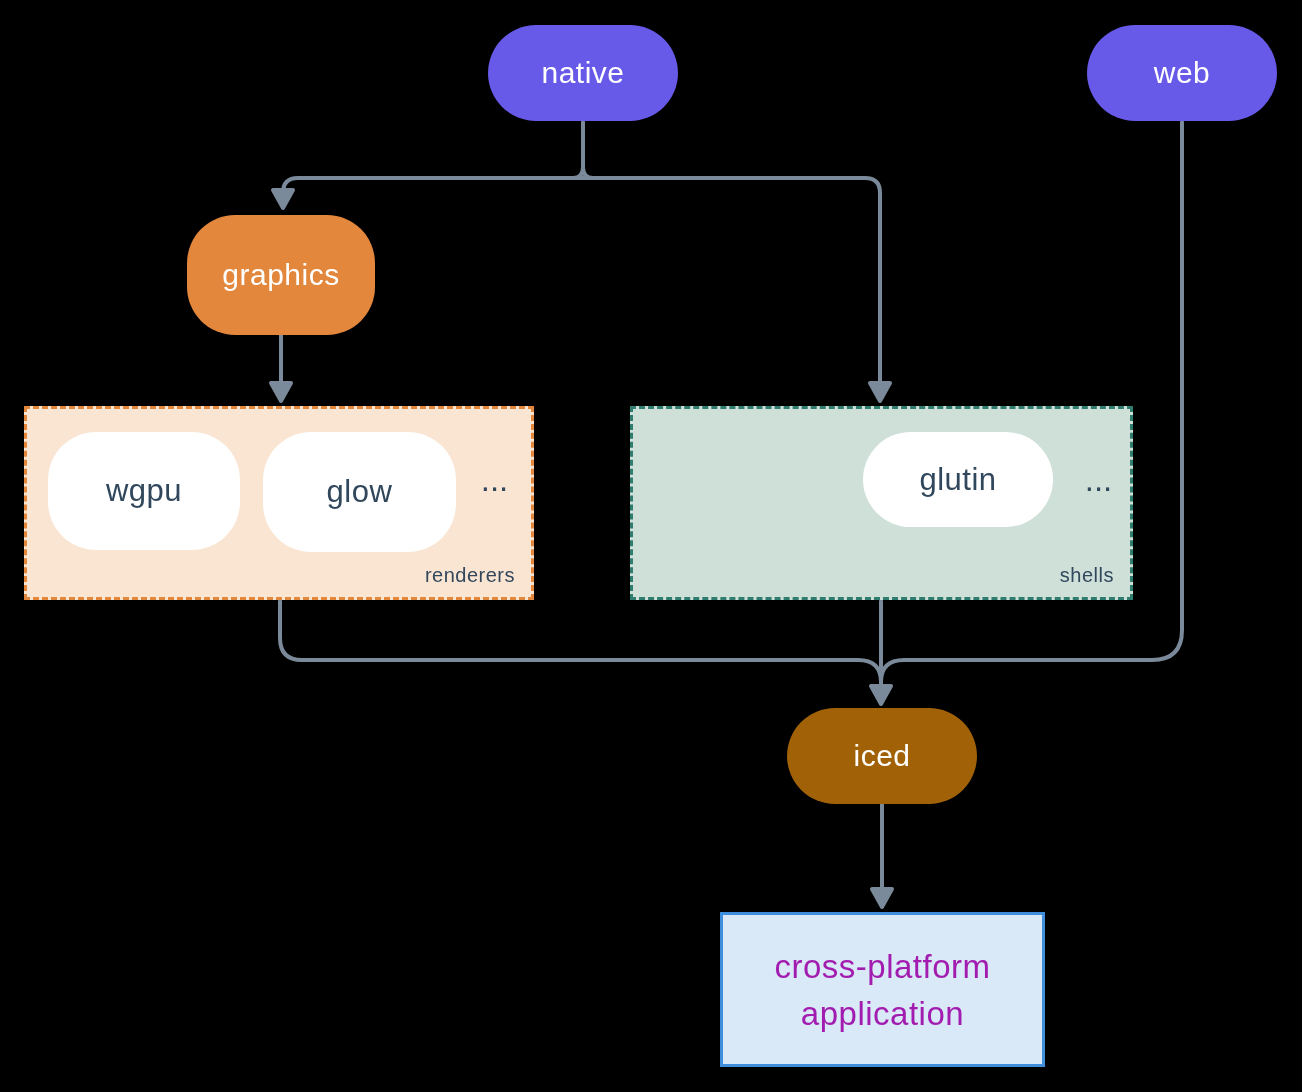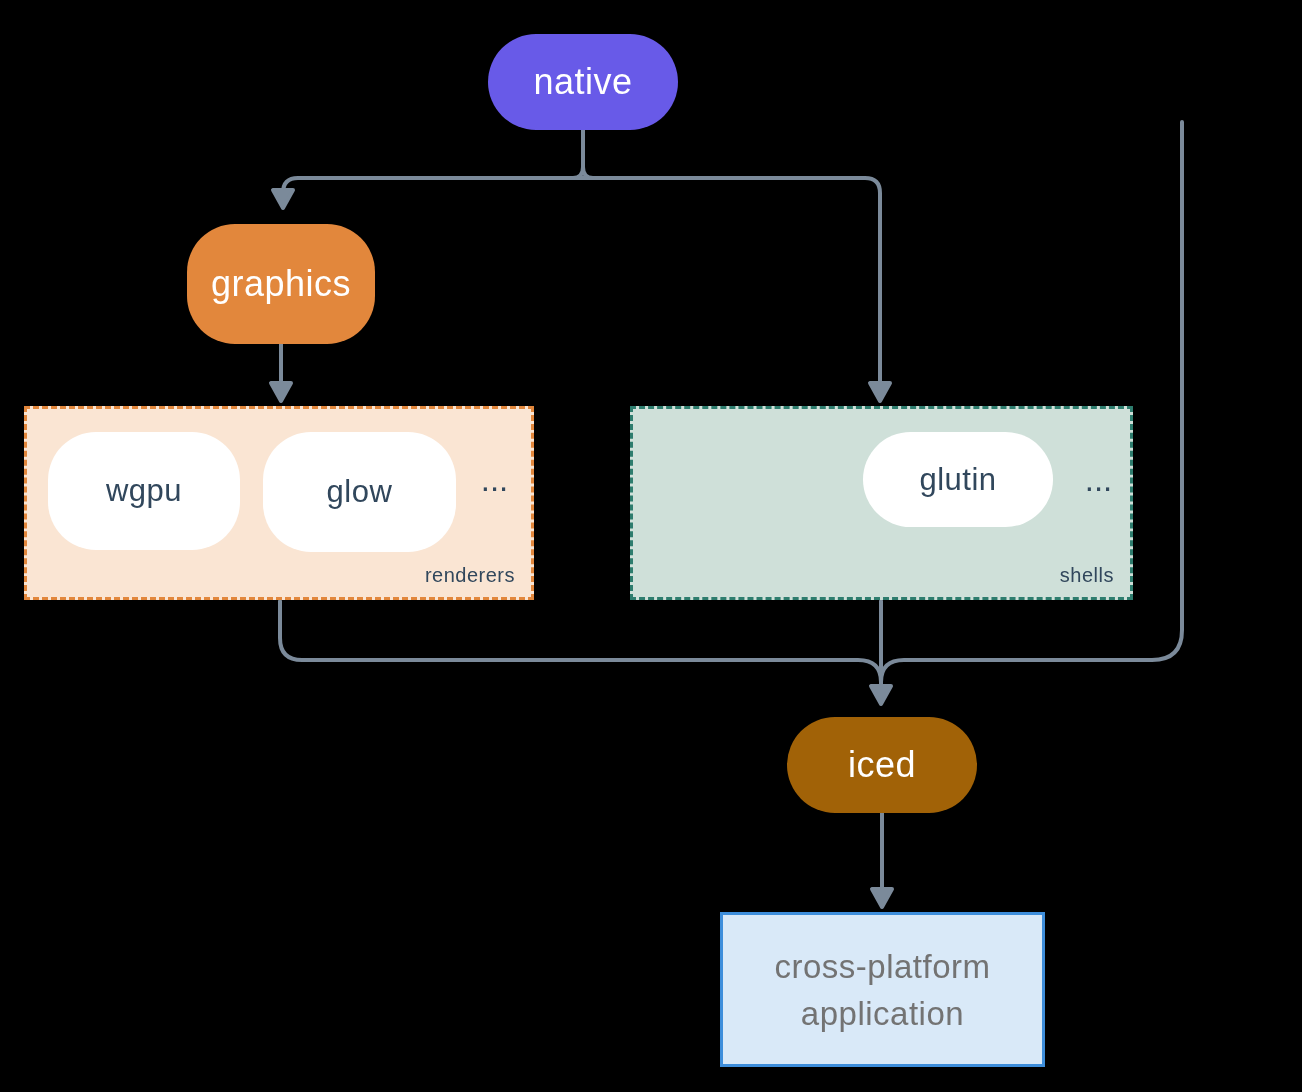--- a/index.html
+++ b/index.html
@@ -16,23 +16,22 @@
     left: 0; top: 0;
     width: 1302px; height: 1092px;
   }
   .pill {
     position: absolute;
     display: flex;
     align-items: center;
     justify-content: center;
     border-radius: 48px;
     color: #ffffff;
-    font-size: 36px;
+    font-size: 30px;
     letter-spacing: 0.5px;
-    margin-top: 9px;
   }
   .pill-native, .pill-web { background: #685AE8; }
   .pill-graphics { background: #E2873C; }
   .pill-iced { background: #a16207; }
   .group-box {
     position: absolute;
     box-sizing: border-box;
   }
   .group-renderers {
     background: #FAE5D3;
@@ -70,21 +69,21 @@
   }
   .app-box {
     position: absolute;
     box-sizing: border-box;
     background: #D9E9F8;
     border: 3px solid #3E8EDB;
     display: flex;
     flex-direction: column;
     align-items: center;
     justify-content: center;
-    color: #737373;
+    color: #a21caf;
     font-size: 33px;
     line-height: 47px;
     letter-spacing: 0.5px;
     text-align: center;
   }
 </style>
 </head>
 <body>
 
 <div class="canvas">
@@ -108,20 +107,23 @@
     <polygon fill="#7B8A9A" points="871,686 891,686 881,704"></polygon>
 
     <path d="M 882 804 L 882 891"></path>
     <polygon fill="#7B8A9A" points="872,889 892,889 882,907"></polygon>
   </svg>
 
   <div class="pill pill-native" style="left:488px; top:25px; width:190px; height:96px;">
     <span>native</span>
   </div>
 
+  <div class="pill pill-web" style="left:1087px; top:25px; width:190px; height:96px;">
+    <span>web</span>
+  </div>
 
   <div class="pill pill-graphics" style="left:187px; top:215px; width:188px; height:120px;">
     <span>graphics</span>
   </div>
 
   <div class="group-box group-renderers" style="left:24px; top:406px; width:510px; height:194px;">
     <div class="inner-pill" style="left:21px; top:23px; width:192px; height:118px;">
       <span>wgpu</span>
     </div>
     <div class="inner-pill" style="left:236px; top:23px; width:193px; height:120px;">

